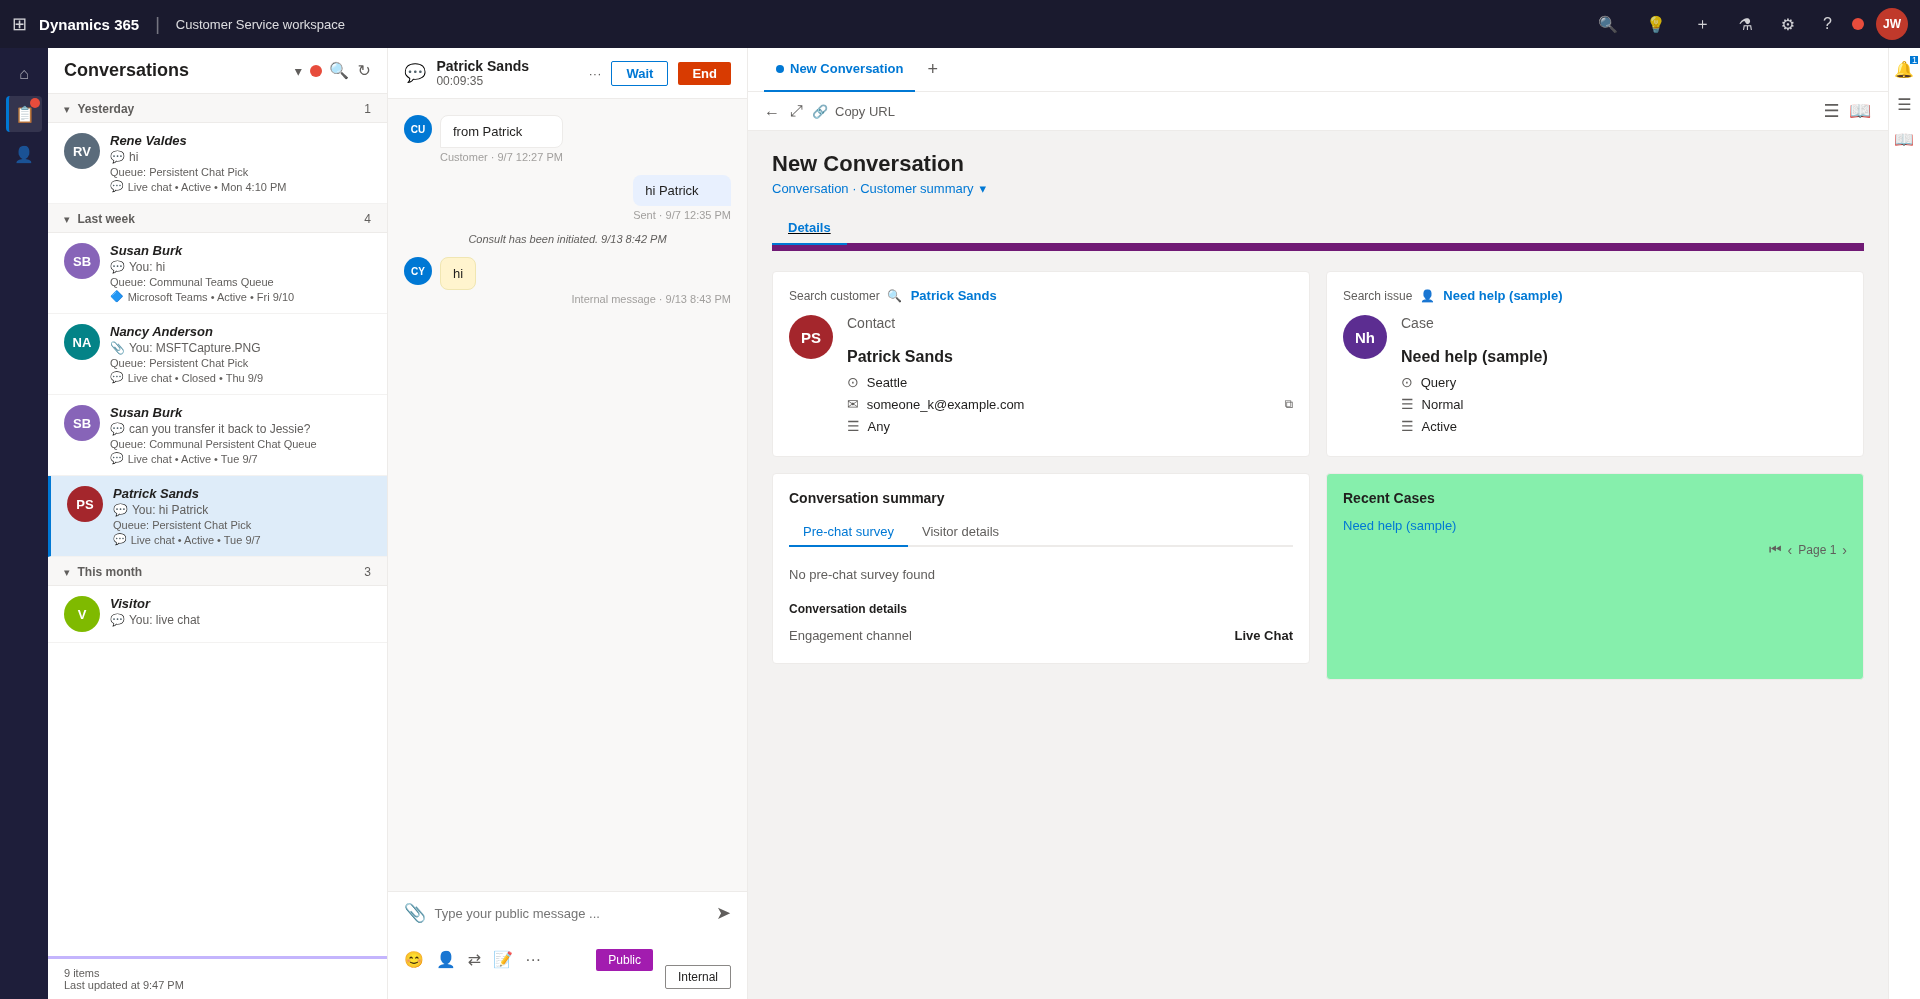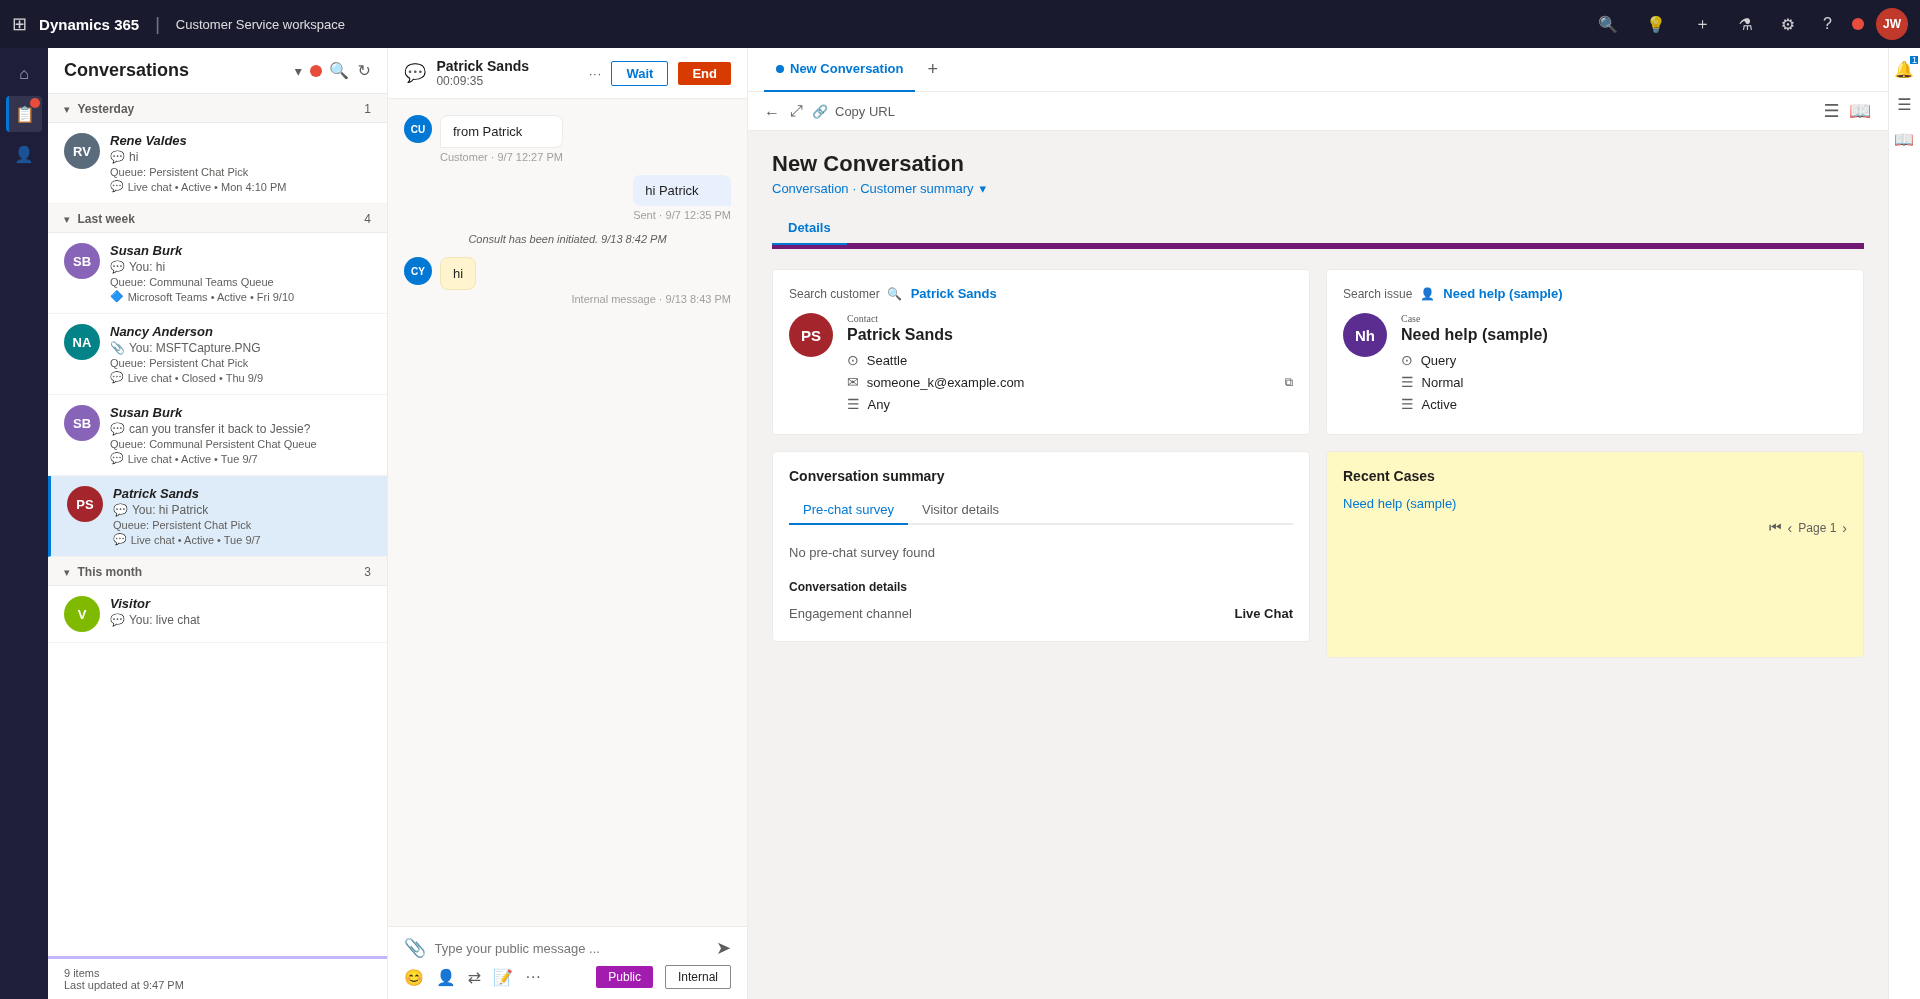--- a/index.html
+++ b/index.html
@@ -261,20 +261,21 @@
       cursor: pointer;
     }
     .chat-toolbar .internal-btn {
       background: #fff;
       color: #201f1e;
       border: 1px solid #8a8886;
       padding: 4px 12px;
       border-radius: 2px;
       font-size: 12px;
       cursor: pointer;
+      margin-top: 35px;
     }
 
     
     .right-panel {
       flex: 1;
       background: #f3f2f1;
       display: flex;
       flex-direction: column;
     }
 
@@ -324,21 +325,21 @@
 
     .right-content {
       flex: 1;
       overflow-y: auto;
       padding: 20px 24px;
     }
 
     .page-title { font-size: 22px; font-weight: 600; color: #201f1e; margin-bottom: 4px; }
     .page-subtitle { font-size: 13px; color: #0078d4; cursor: pointer; margin-bottom: 16px; display: flex; align-items: center; gap: 6px; }
 
-    .details-tabs { display: flex; gap: 0; border-bottom: 6px solid #701a75; margin-bottom: 20px; }
+    .details-tabs { display: flex; gap: 0; border-bottom: 8px solid #701a75; margin-bottom: 20px; text-decoration: underline; }
     .details-tab {
       padding: 8px 16px;
       font-size: 13px;
       color: #605e5c;
       cursor: pointer;
       border-bottom: 2px solid transparent;
       margin-bottom: -2px;
     }
     .details-tab.active { color: #0078d4; border-bottom: 2px solid #0078d4; font-weight: 600; }
 
@@ -369,21 +370,21 @@
       gap: 14px;
     }
     .contact-avatar {
       width: 44px; height: 44px; border-radius: 50%;
       background: #a4262c;
       display: flex; align-items: center; justify-content: center;
       font-size: 15px; font-weight: 700; color: #fff;
       flex-shrink: 0;
     }
     .contact-info { flex: 1; }
-    .contact-type { font-size: 10px; color: #605e5c; margin-bottom: 2px; font-family: Liberation Serif, serif; }
+    .contact-type { font-size: 14px; color: #605e5c; margin-bottom: 17px; }
     .contact-name { font-size: 16px; font-weight: 600; color: #201f1e; margin-bottom: 8px; }
     .contact-field { display: flex; align-items: center; gap: 8px; font-size: 13px; color: #201f1e; margin-bottom: 6px; }
     .contact-field .fi { font-size: 14px; color: #605e5c; }
     .contact-field .email-copy { margin-left: auto; color: #605e5c; font-size: 12px; cursor: pointer; }
 
     .case-card-inner {
       display: flex;
       align-items: flex-start;
       gap: 14px;
     }
@@ -407,21 +408,21 @@
       margin-bottom: -2px;
     }
     .summary-tab.active { color: #0078d4; border-bottom: 2px solid #0078d4; }
     .summary-empty { font-size: 13px; color: #605e5c; padding: 8px 0; }
 
     .conv-details-section { margin-top: 12px; }
     .conv-detail-label { font-size: 12px; font-weight: 600; color: #201f1e; margin-bottom: 8px; }
     .conv-detail-row { display: flex; align-items: center; justify-content: space-between; font-size: 13px; color: #605e5c; padding: 4px 0; }
     .conv-detail-value { font-weight: 600; color: #201f1e; }
 
-    .recent-cases-card { background: #fef9c3; border: 1px solid #edebe9; border-radius: 4px; padding: 16px; flex: 1; }
+    .recent-cases-card { background: #86efac; border: 1px solid #edebe9; border-radius: 4px; padding: 16px; flex: 1; }
     .rc-title { font-size: 14px; font-weight: 600; color: #201f1e; margin-bottom: 12px; }
     .rc-item { color: #0078d4; font-size: 13px; cursor: pointer; }
 
     .rc-pagination { display: flex; align-items: center; justify-content: flex-end; gap: 6px; font-size: 12px; color: #605e5c; margin-top: 8px; }
     .pg-btn { cursor: pointer; color: #605e5c; font-size: 14px; }
 
     
     .far-right-bar {
       width: 32px;
       background: #fff;

